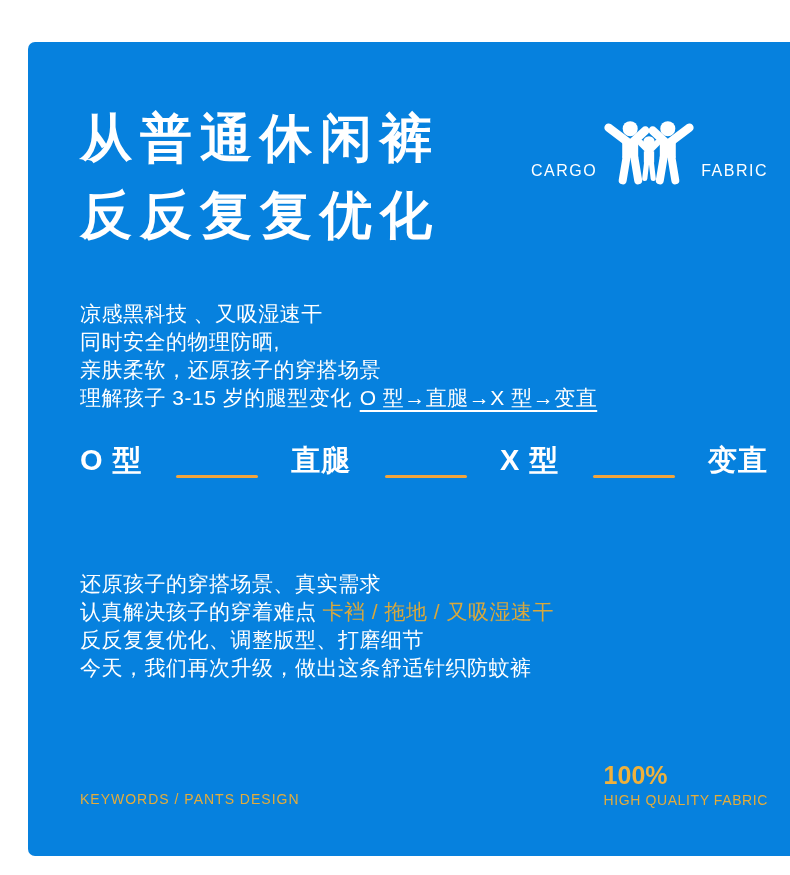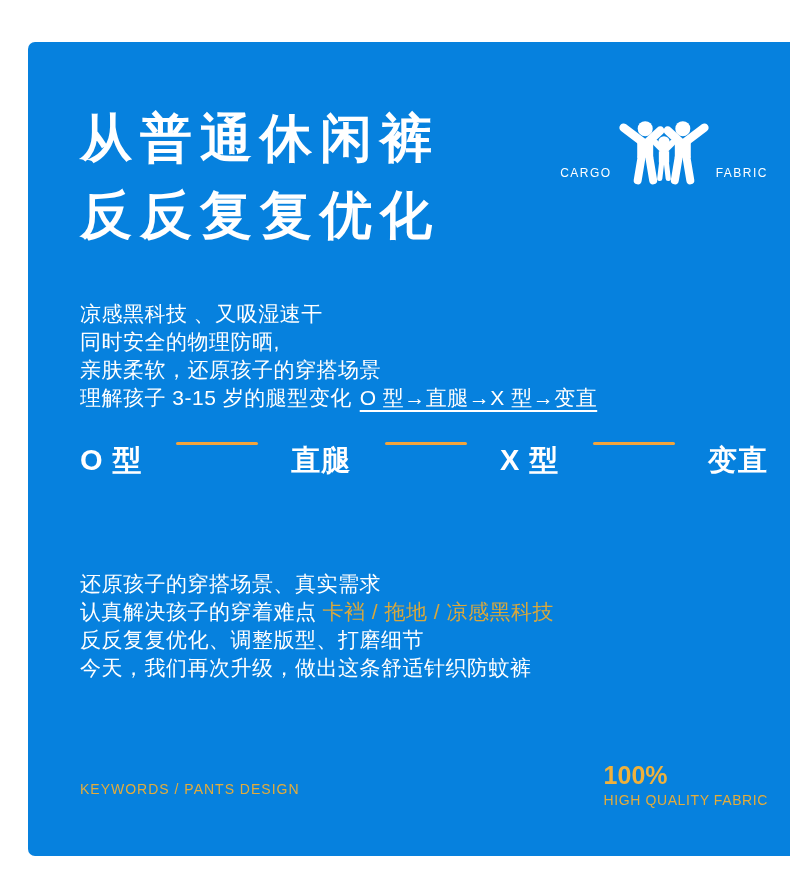--- a/index.html
+++ b/index.html
@@ -25,21 +25,21 @@
     letter-spacing: 8px;
     white-space: nowrap;
   }
   
   .logo {
     position: absolute; top: 78px; right: 48px;
     display: flex; align-items: flex-end;
     gap: 5px;
   }
   .logo .word {
-    color: #ffffff; font-size: 12px;
+    color: #ffffff; font-size: 16px;
     letter-spacing: 1.5px; font-weight: 400;
     margin-bottom: 10px;
   }
   .logo svg { display: block; }
   
   .intro {
     position: absolute; left: 52px; top: 258px;
     color: #ffffff; font-size: 21px; line-height: 28px;
     font-weight: 400; letter-spacing: 0.5px;
     white-space: nowrap;
@@ -47,21 +47,21 @@
   .underlined {
     margin-left: 8px;
     text-decoration: underline;
     text-decoration-thickness: 2px;
     text-underline-offset: 5px;
     margin-top: 44px;
   }
   
   .leg-row {
     position: absolute; left: 52px; right: 48px; top: 400px;
-    display: flex; align-items: flex-start; justify-content: space-between;
+    display: flex; align-items: flex-end; justify-content: space-between;
     color: #ffffff;
   }
   .leg-row .stage {
     font-size: 29px; font-weight: 700; line-height: 36px;
     letter-spacing: 1px; white-space: nowrap;
   }
   .leg-row .connector {
     width: 82px; height: 3px;
     background: var(--gold_line, #F2A43C);
     border-radius: 2px;
@@ -78,21 +78,21 @@
     margin-left: 6px;
   }
   
   .footer {
     position: absolute; left: 52px; right: 48px; bottom: 48px;
     display: flex; justify-content: space-between; align-items: flex-end;
   }
   .keywords {
     color: var(--gold_footer, #E4AC3A);
     font-size: 14px; letter-spacing: 1px;
-    margin-bottom: 11px;
+    margin-bottom: 1px;
   }
   .footer-right { text-align: left; }
   .percent {
     color: var(--gold_strong, #EFB13C);
     font-size: 25px; font-weight: 700; line-height: 1.05;
   }
   .quality {
     color: var(--gold_footer, #E4AC3A);
     font-size: 14px; letter-spacing: 0.6px;
     margin-top: 4px;
@@ -155,21 +155,21 @@
     <span class="stage">直腿</span>
     <span class="connector"></span>
     <span class="stage">X 型</span>
     <span class="connector"></span>
     <span class="stage">变直</span>
   </div>
 
   <div class="body-text">
     <div>还原孩子的穿搭场景、真实需求</div>
     <div>
-      <span>认真解决孩子的穿着难点</span><span class="gold-highlight">卡裆 / 拖地 / 凉感黑科技</span>
+      <span>认真解决孩子的穿着难点</span><span class="gold-highlight">卡裆 / 拖地 / 又吸湿速干</span>
     </div>
     <div>反反复复优化、调整版型、打磨细节</div>
     <div>今天，我们再次升级，做出这条舒适针织防蚊裤</div>
   </div>
 
   <div class="footer">
     <div class="keywords">KEYWORDS / PANTS DESIGN</div>
     <div class="footer-right">
       <div class="percent">100%</div>
       <div class="quality">HIGH QUALITY FABRIC</div>

